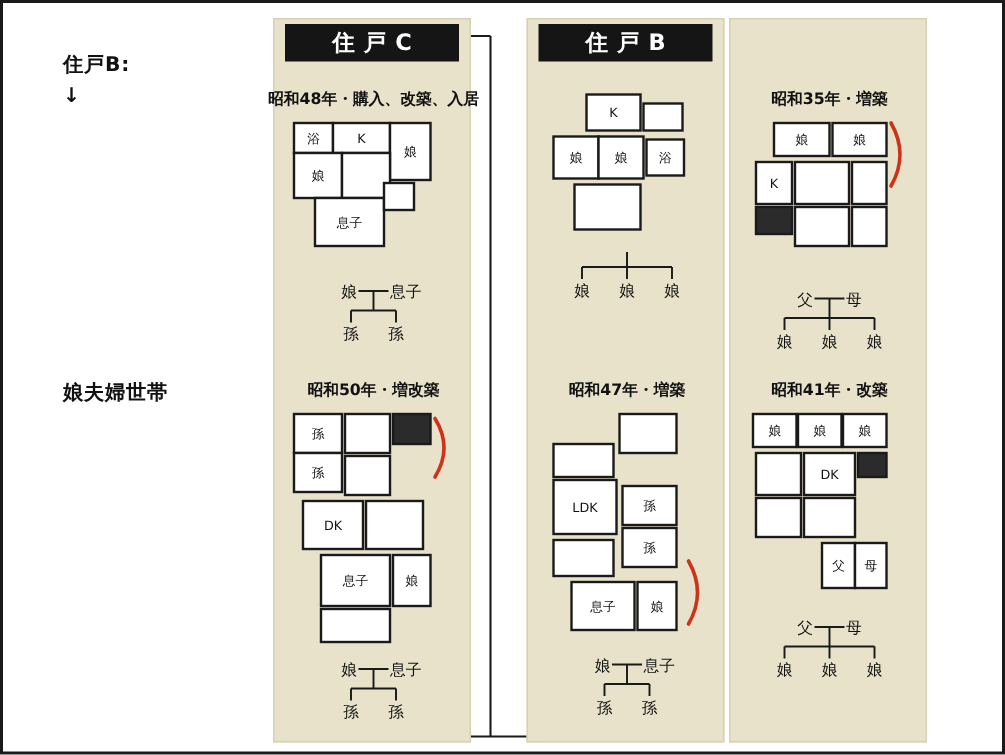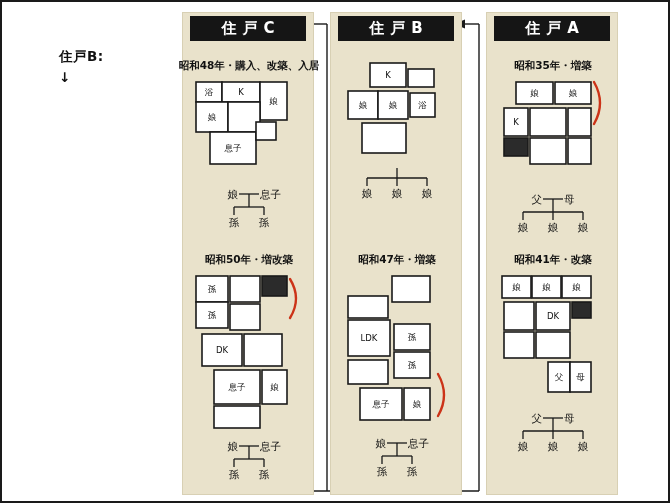--- a/index.html
+++ b/index.html
@@ -9,27 +9,27 @@
     position:relative; width:670px; height:503px;
     background:#ffffff; border:2px solid #1a1a1a; overflow:hidden;
   }
   .connectors{ position:absolute; left:0; top:0; pointer-events:none; }
   .connectors line{ stroke:#1a1a1a; stroke-width:1.4; }
   .connectors polygon{ fill:#1a1a1a; }
   .annotation{
     position:absolute; font-size:13.5px; font-weight:bold; color:#111;
     line-height:1.55; letter-spacing:0.5px;
   }
-  #ann0{ left:40px; top:44px;margin-left:17px; }
+  #ann0{ left:40px; top:31px; }
   #ann1{ left:40px; top:250px; }
   .column{
     position:absolute; top:10px; width:132px; height:483px;
     background:#e9e2cb; border:1px solid #d8d0b4;text-align:center;
   }
-  #col-c{ left:180px; } #col-b{ left:328px;padding-left:19px; } #col-a{ left:484px; }
+  #col-c{ left:180px; } #col-b{ left:349px;padding-left:19px; } #col-a{ left:484px; }
   .col-header{
     position:absolute; top:3px; left:7px; right:7px; height:25px;
     background:#151515; color:#fff; font-weight:bold; font-size:15px;
     display:flex; align-items:center; justify-content:center; letter-spacing:6px;
     padding-left:6px;
   }
   .panel{
     position:absolute; left:0; width:132px;
     display:flex; flex-direction:column; align-items:center;
   }
@@ -56,20 +56,21 @@
     <polygon points="300,22 311,17.5 311,26.5"></polygon>
     <line x1="477" y1="22" x2="460" y2="22"></line>
     <polygon points="452,22 463,17.5 463,26.5"></polygon>
   </svg>
 
   <div class="annotation" id="ann0">
       <div>住戸B:</div>
       <div>↓</div>
     </div>
   <div class="annotation" id="ann1">
+      <div>娘夫婦世帯</div>
     </div>
 
   <div class="column" id="col-c">
     <div class="col-header">住戸C</div>
     <div class="panel p1">
       <div class="caption">昭和48年・購入、改築、入居</div>
       <div class="plan"><svg width="111" height="104" viewBox="0 0 111 104">
             <rect x="2" y="4" width="26" height="20" fill="#ffffff" stroke="#1a1a1a" stroke-width="1.6"></rect>
             <text x="15" y="17" text-anchor="middle" font-size="8.5" fill="#111">浴</text>
             <rect x="28" y="4" width="38" height="20" fill="#ffffff" stroke="#1a1a1a" stroke-width="1.6"></rect>
@@ -181,21 +182,20 @@
             <line x1="47" y1="22" x2="77" y2="22" stroke="#1a1a1a" stroke-width="1.3"></line>
             <line x1="47" y1="22" x2="47" y2="30" stroke="#1a1a1a" stroke-width="1.3"></line>
             <text x="47" y="41" text-anchor="middle" font-size="10.5" fill="#111">孫</text>
             <line x1="77" y1="22" x2="77" y2="30" stroke="#1a1a1a" stroke-width="1.3"></line>
             <text x="77" y="41" text-anchor="middle" font-size="10.5" fill="#111">孫</text>
           </svg></div>
     </div>
   </div>
 
   <div class="column" id="col-a">
-    <div class="col-header">住戸A</div>
     <div class="panel p1">
       <div class="caption">昭和35年・増築</div>
       <div class="plan"><svg width="111" height="109" viewBox="0 0 111 109">
             <rect x="18" y="4" width="37" height="22" fill="#ffffff" stroke="#1a1a1a" stroke-width="1.6"></rect>
             <text x="36.5" y="18" text-anchor="middle" font-size="8.5" fill="#111">娘</text>
             <rect x="57" y="4" width="36" height="22" fill="#ffffff" stroke="#1a1a1a" stroke-width="1.6"></rect>
             <text x="75" y="18" text-anchor="middle" font-size="8.5" fill="#111">娘</text>
             <rect x="6" y="30" width="24" height="28" fill="#ffffff" stroke="#1a1a1a" stroke-width="1.6"></rect>
             <text x="18" y="47" text-anchor="middle" font-size="8.5" fill="#111">K</text>
             <rect x="32" y="30" width="36" height="28" fill="#ffffff" stroke="#1a1a1a" stroke-width="1.6"></rect>

